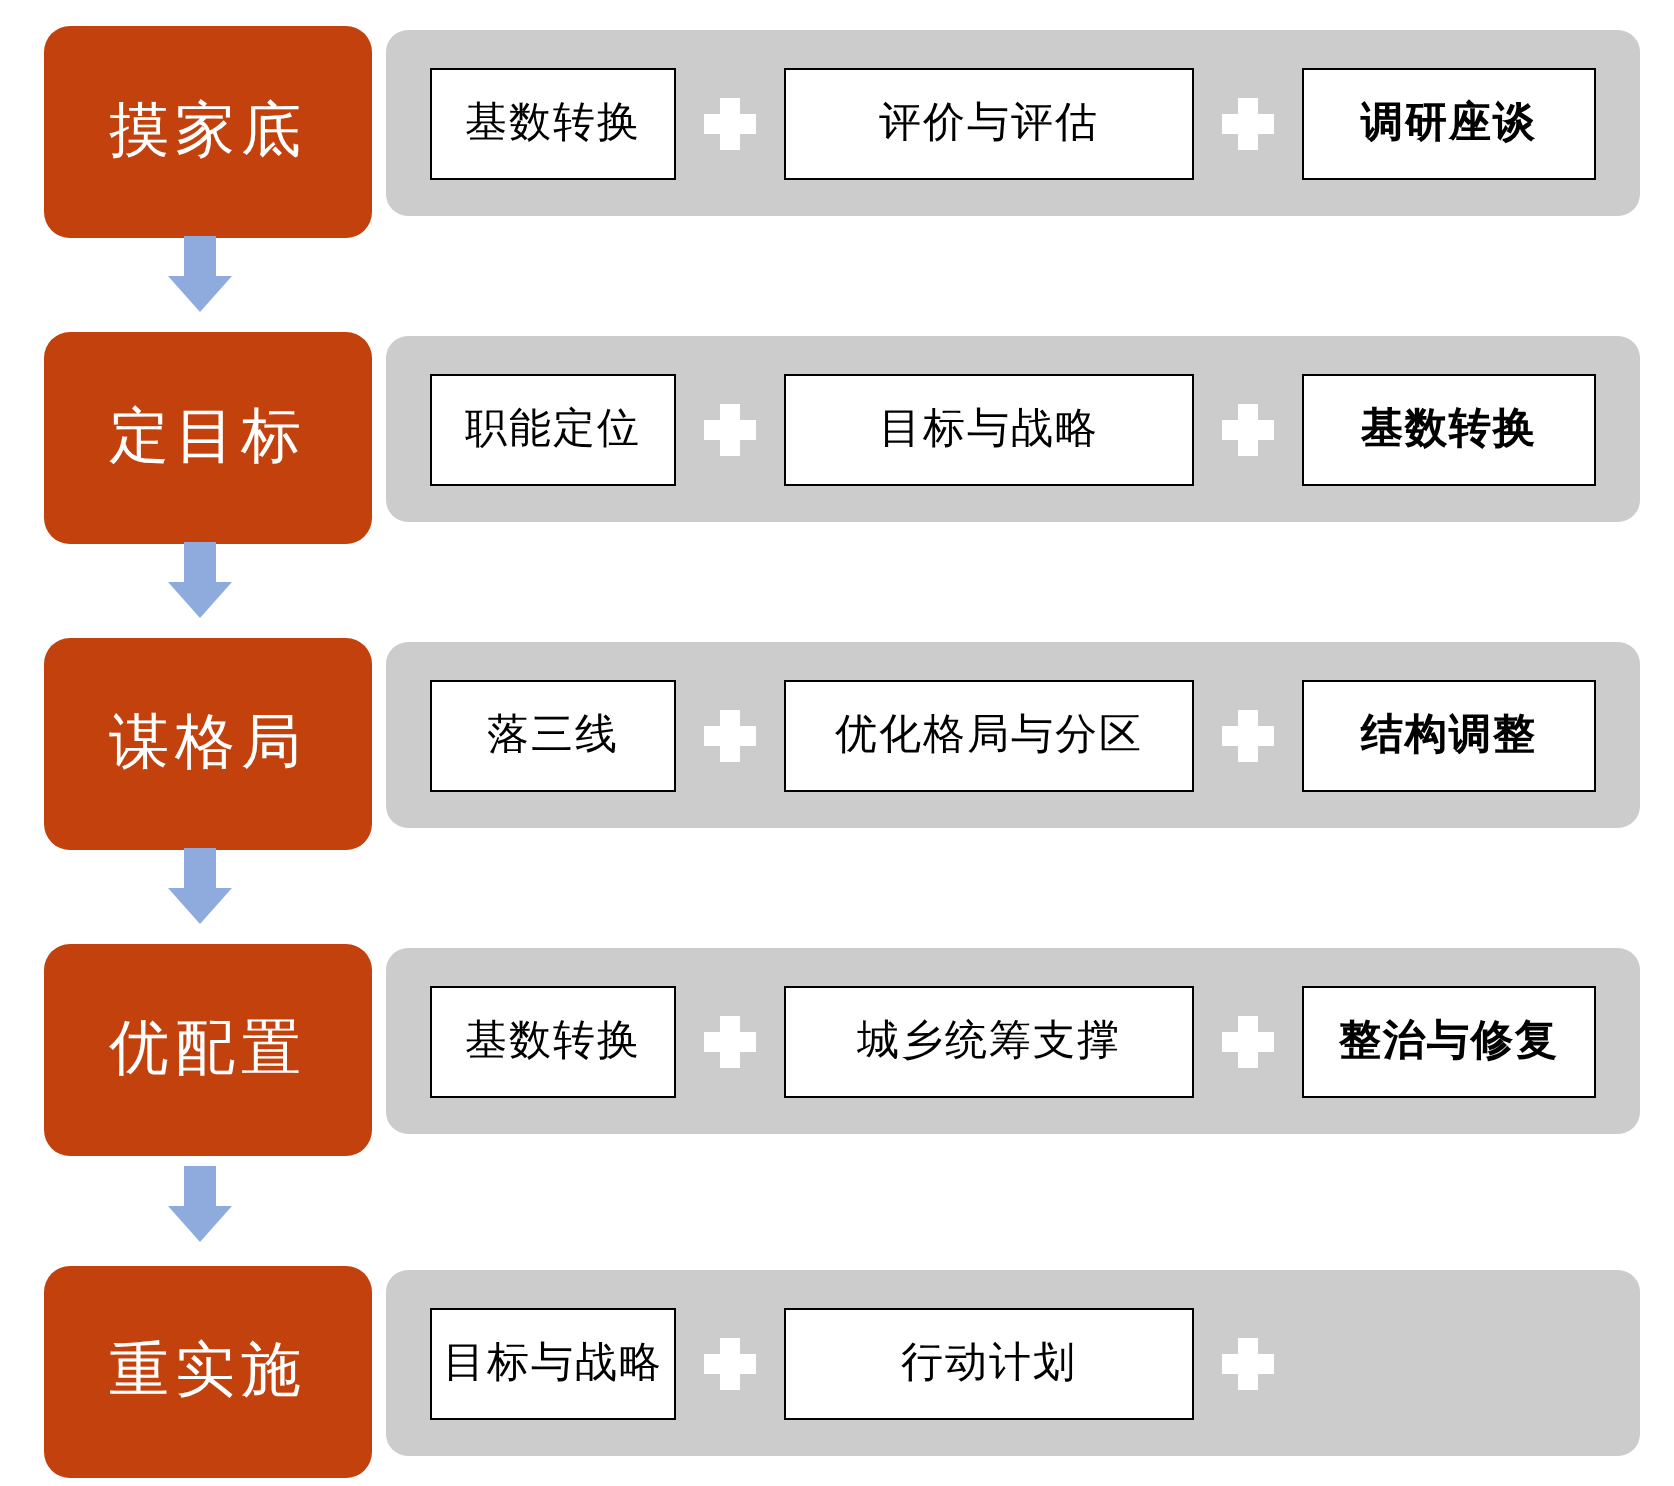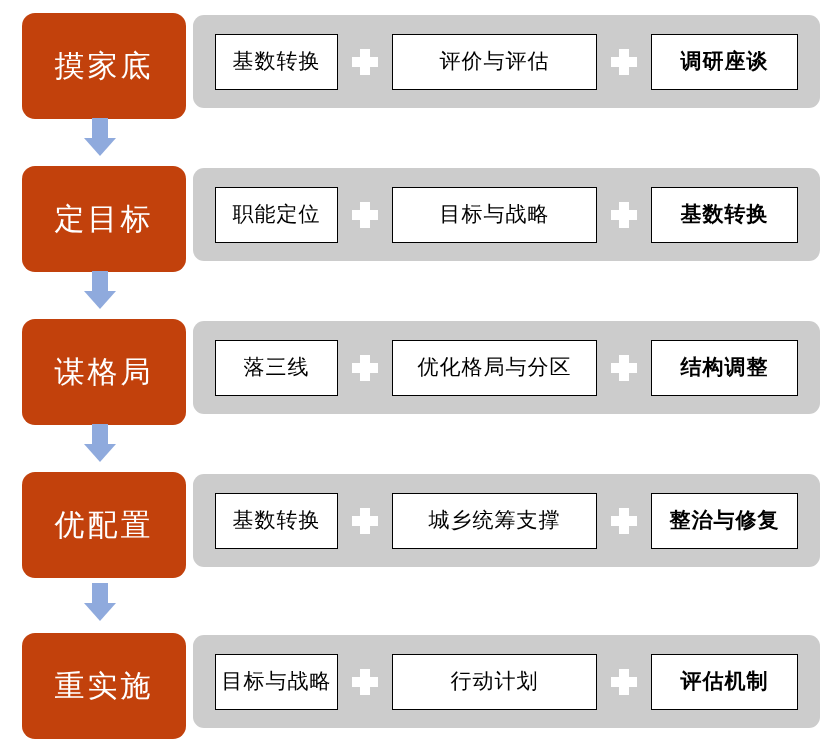--- a/index.html
+++ b/index.html
@@ -274,19 +274,16 @@
         <span class="bar-h"></span>
           <span class="bar-v"></span>
       </div>
       <div class="item-box box-b">
         <span class="item-text">行动计划</span>
       </div>
       <div class="plus-sep">
         <span class="bar-h"></span>
           <span class="bar-v"></span>
       </div>
-      <div class="item-box box-c">
-        <span class="item-text">评估机制</span>
-      </div>
     </div>
   </div>
 
 </div>
 
 </body></html>

